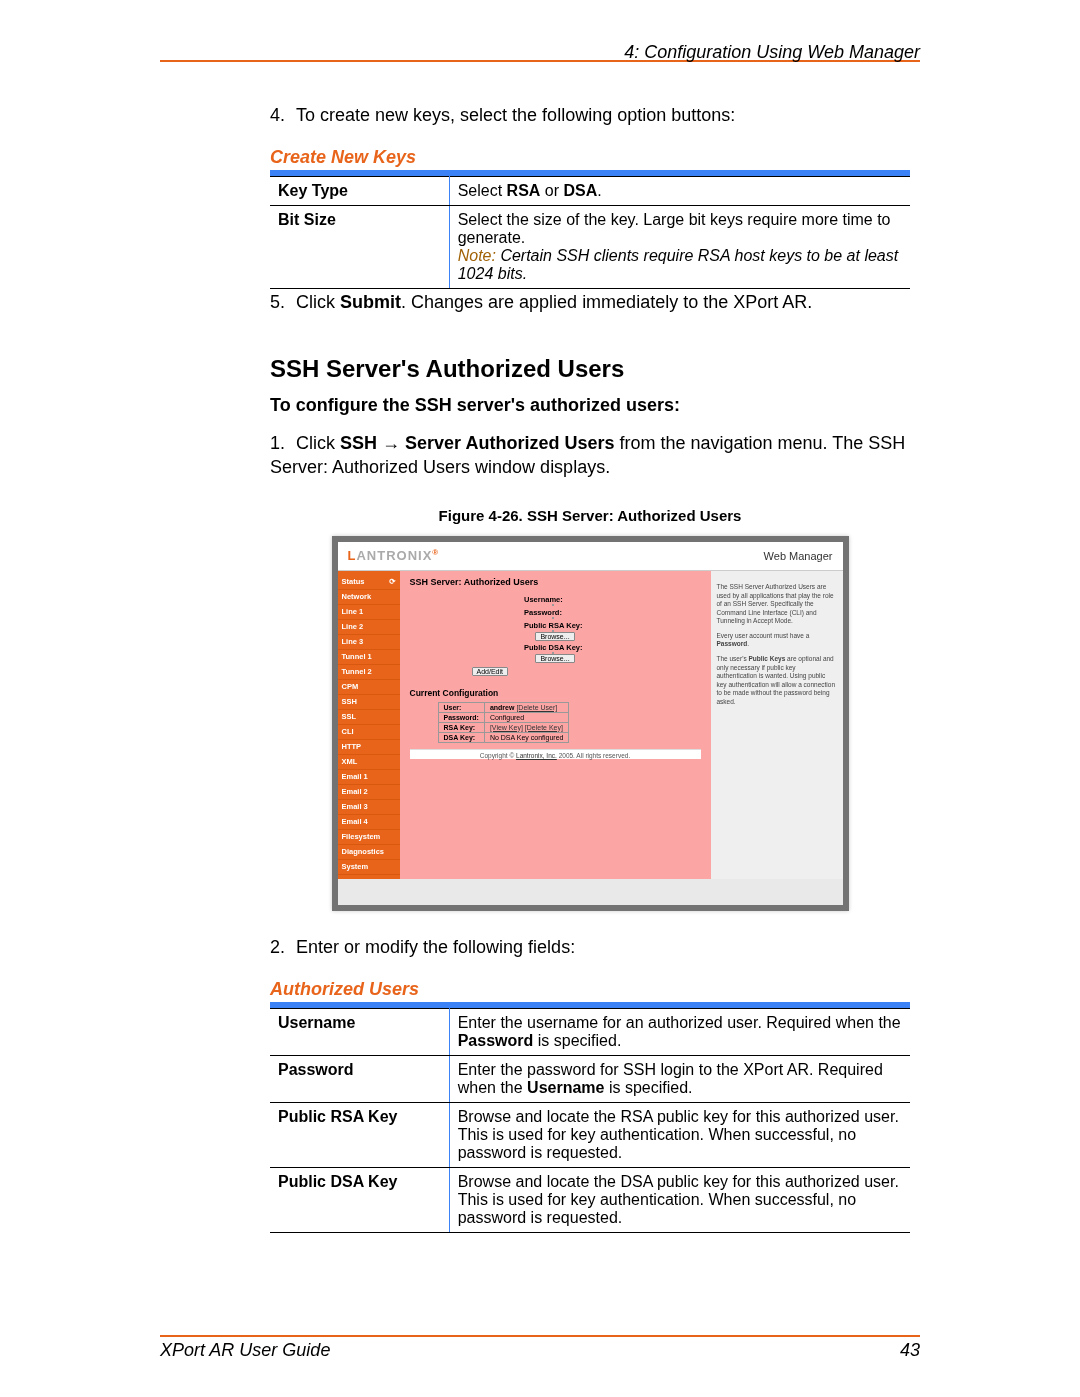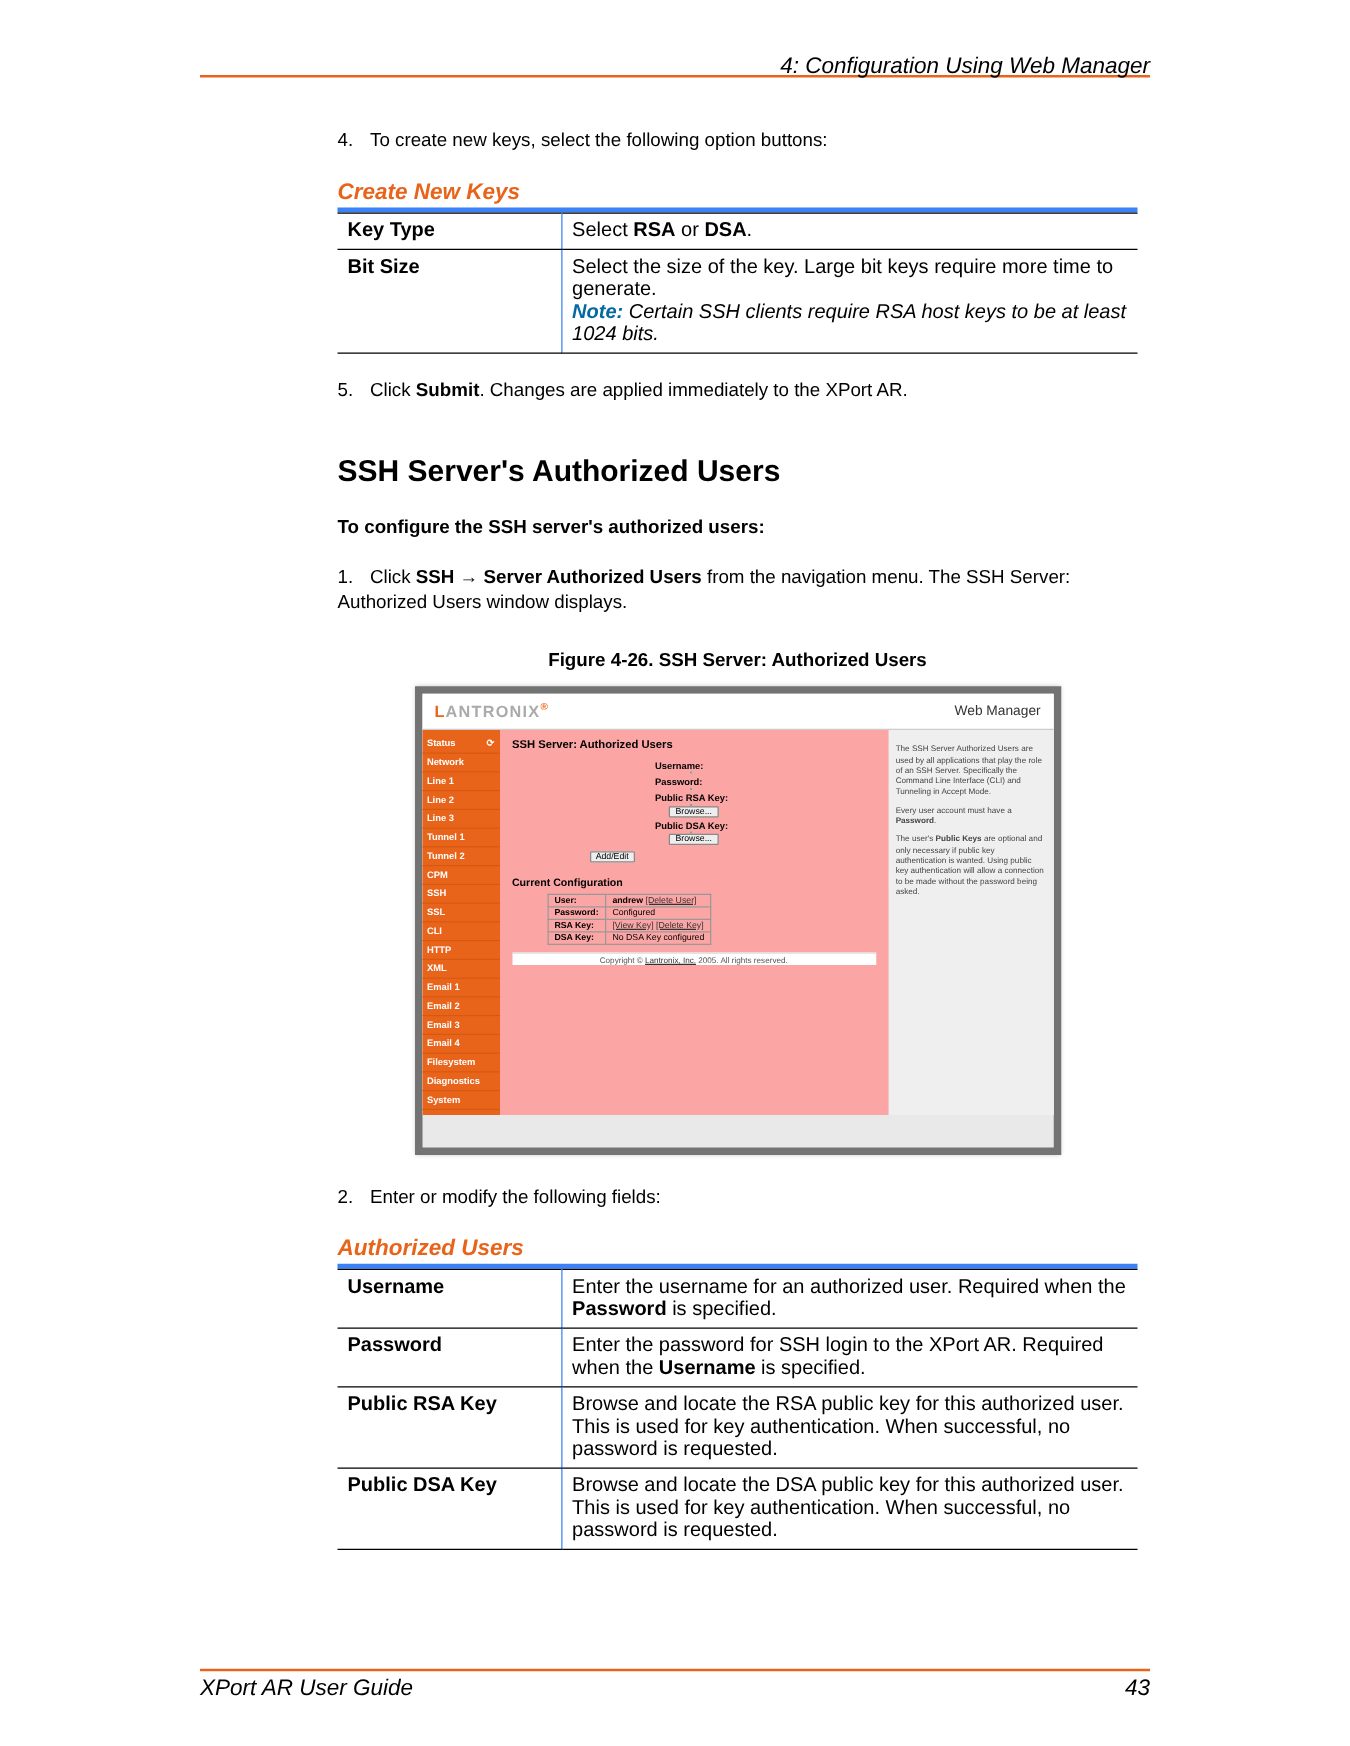--- a/index.html
+++ b/index.html
@@ -26,34 +26,34 @@
     font-style: italic;
     font-size: 18px;
     margin-top: -26px;
     margin-bottom: 40px;
   }
   .content {
     margin-left: 110px;
     margin-right: 10px;
   }
   .step {
-    font-size: 15px;
-    margin: 20px 0 14px 0;
+    font-size: 18px;
+    margin: 1px 0 14px 0;
     line-height: 1.35;
   }
   .step-num {
     display: inline-block;
     width: 26px;
   }
   .section-sub {
     color: #e8641b;
     font-weight: bold;
     font-style: italic;
     font-size: 18px;
-    border-bottom: 4px solid #3b82f6;
+    border-bottom: 6px solid #3b82f6;
     padding-bottom: 2px;
     margin-top: 20px;
     margin-bottom: 0;
   }
   table.data-table {
     width: 100%;
     border-collapse: collapse;
     font-size: 16px;
   }
   table.data-table td {
@@ -62,22 +62,22 @@
     border-right: none;
     padding: 5px 8px;
     vertical-align: top;
   }
   table.data-table td.cell-left {
     width: 28%;
     border-right: 1px solid #3b82f6;
     font-weight: bold;
   }
   .note-orange {
-    color: #0369a1;
-    font-weight: bold;
+    color: #a16207;
+    font-weight: normal;
   }
   .italic { font-style: italic; }
   .bold { font-weight: bold; }
   h2.section-main {
     font-size: 24px;
     font-weight: bold;
     margin: 40px 0 10px 0;
   }
   .fig-caption {
     text-align: center;

